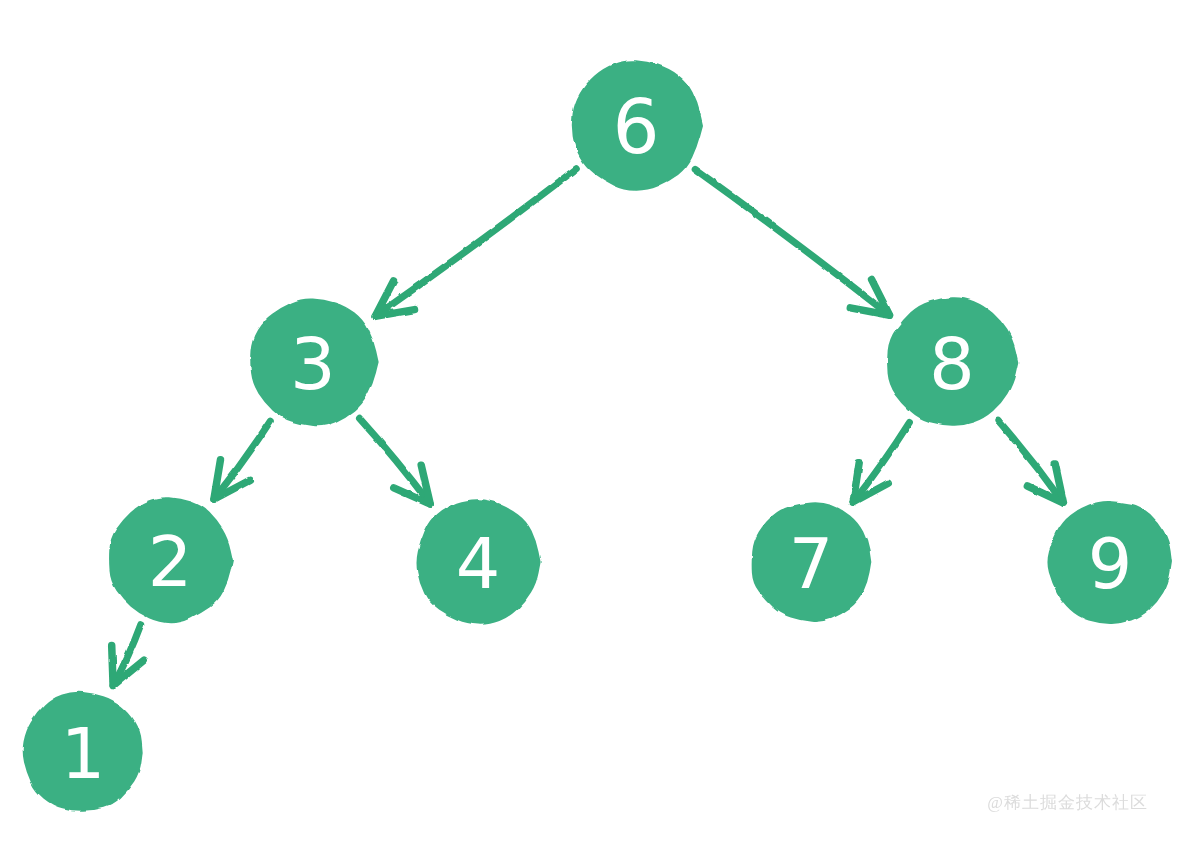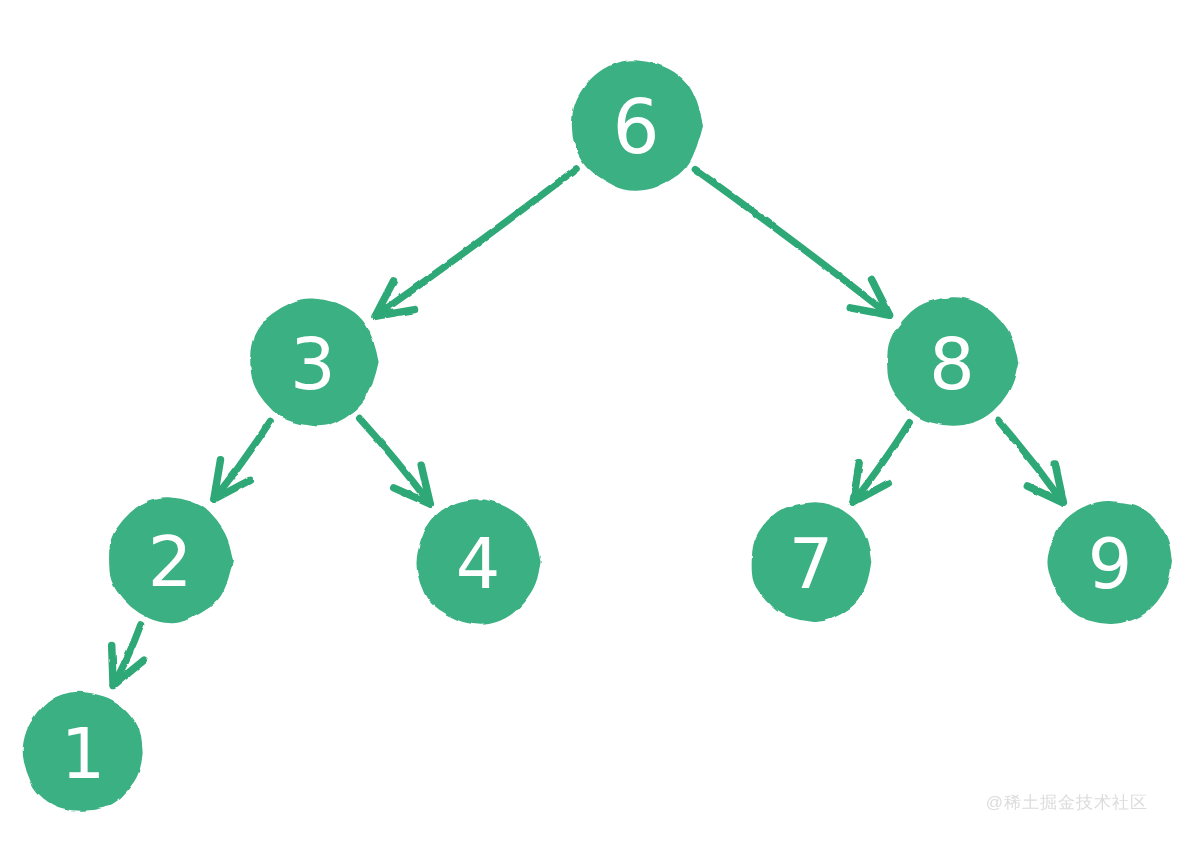--- a/index.html
+++ b/index.html
@@ -32,21 +32,21 @@
     text-anchor: middle;
     dominant-baseline: central;
     user-select: none;
   }
   .watermark {
     position: absolute;
     right: 36px;
     bottom: 28px;
     color: #dcdcdc;
     font-size: 17px;
-    font-family: Liberation Sans, sans-serif;
+    font-family: Liberation Serif, serif;
     letter-spacing: 1px;
     white-space: nowrap;
     user-select: none;
   }
 </style>
 </head>
 <body>
 
 <div id="canvas">
 

